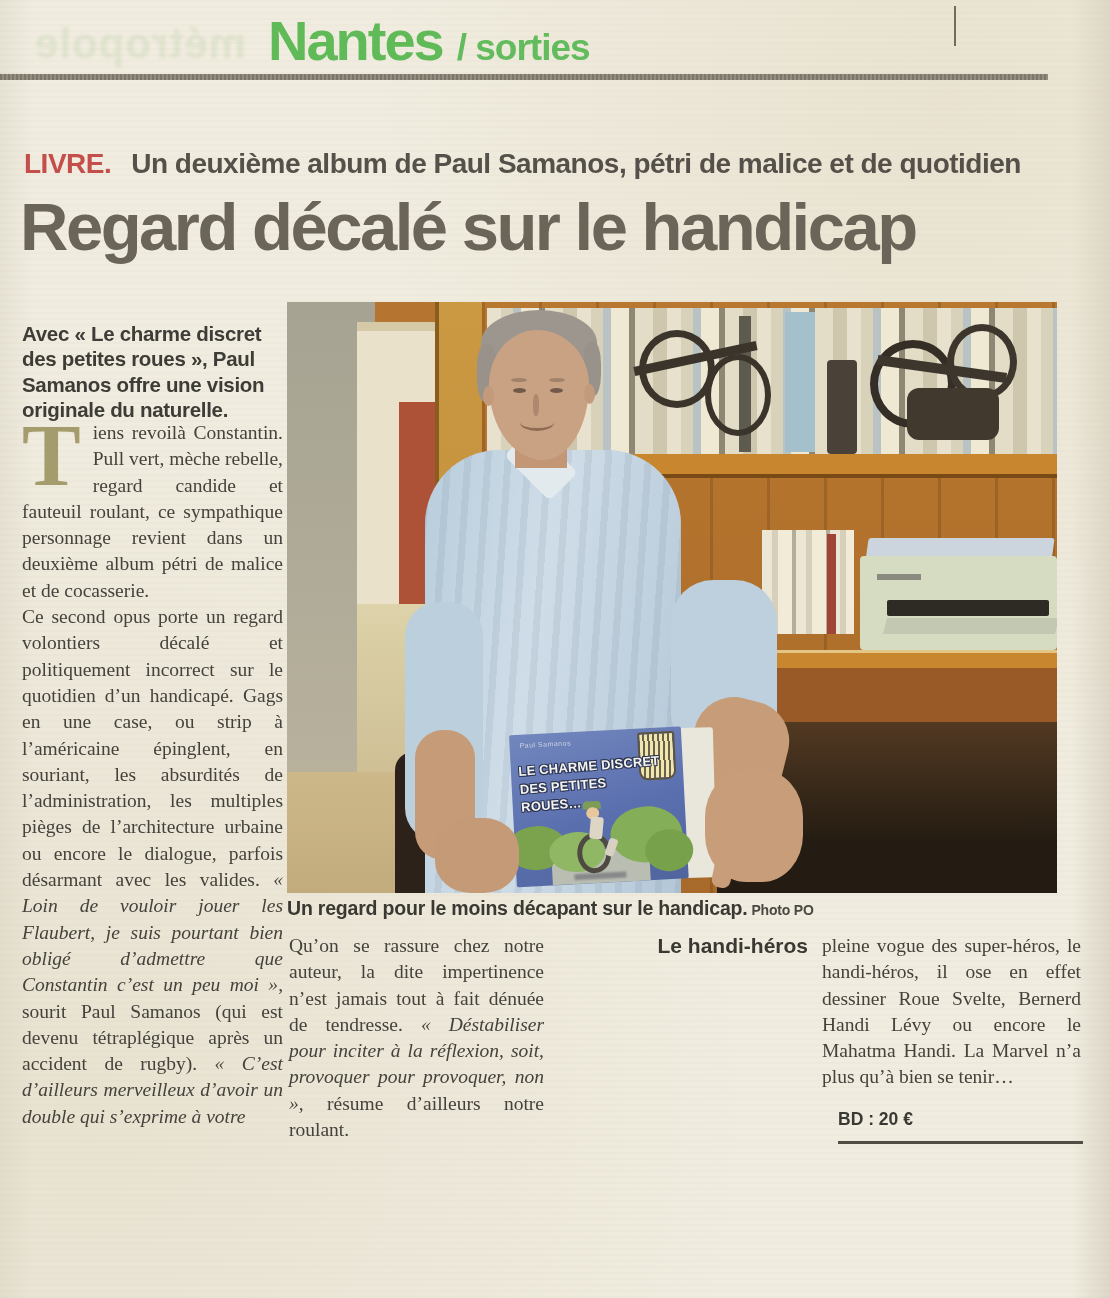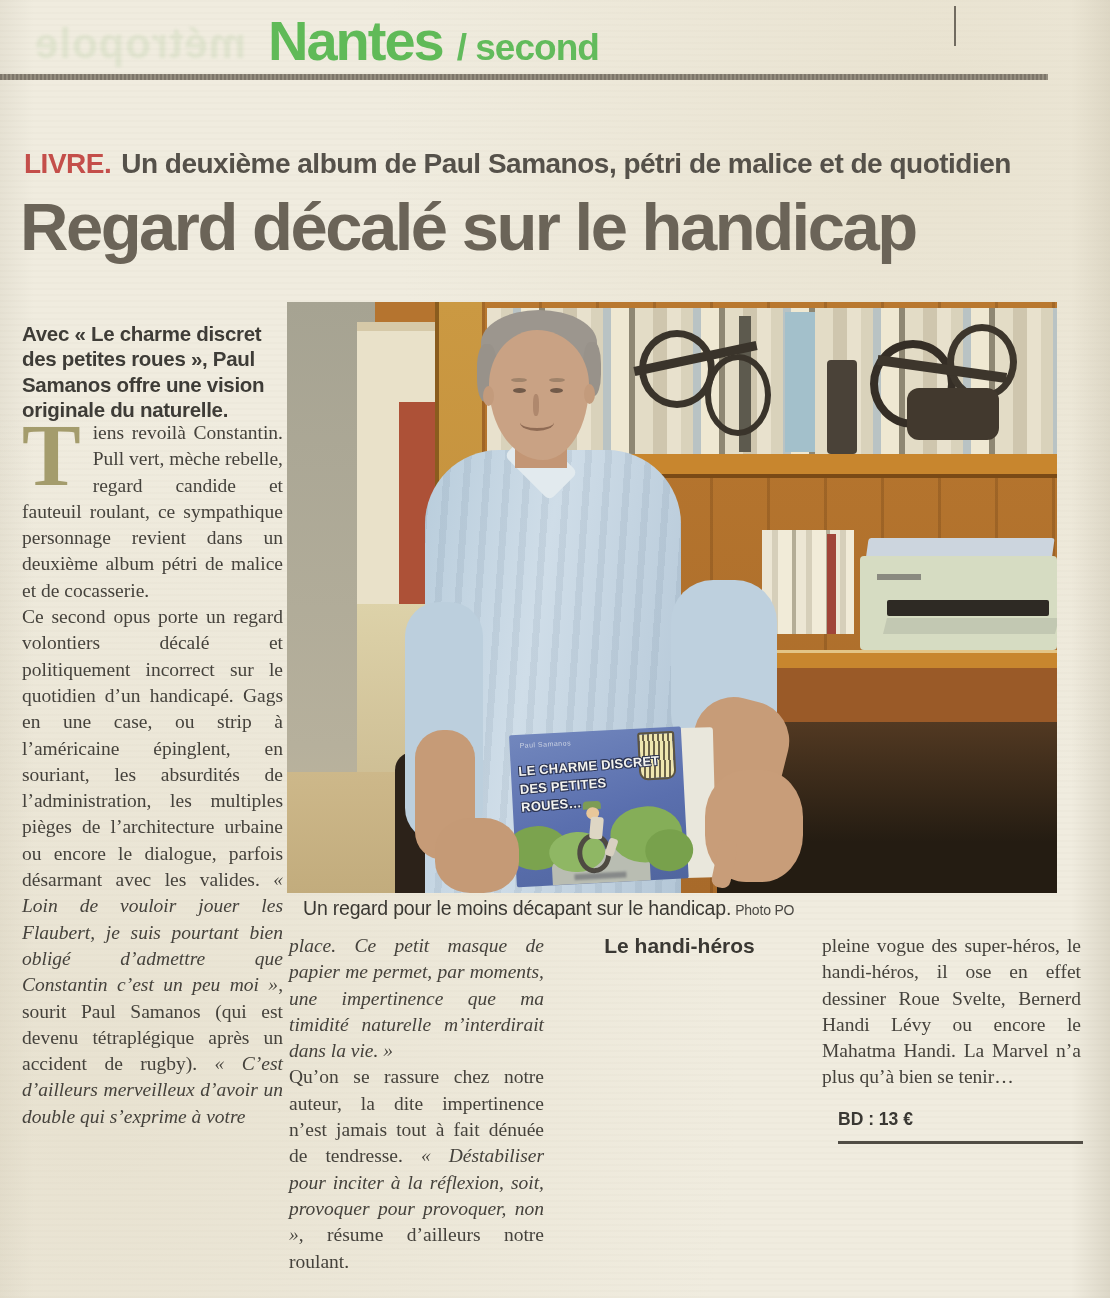--- a/index.html
+++ b/index.html
@@ -22,21 +22,21 @@
   }
   .masthead{position:absolute; left:268px; top:8px; display:flex; align-items:baseline; gap:14px;}
   .masthead .city{font-size:56px; font-weight:bold; color:#60ba58; letter-spacing:-2px;}
   .masthead .section{font-size:37px; font-weight:bold; color:#62bb5c; letter-spacing:-1px;}
   .top-rule{
     position:absolute; left:0; top:74px; width:1048px; height:6px;
     background:repeating-linear-gradient(90deg,#7d766a 0 2px,#958e80 2px 4px);
   }
   .fold-mark{position:absolute; left:954px; top:6px; width:2px; height:40px; background:#716b60;}
   .kicker{position:absolute; left:24px; top:148px; font-size:28px; font-weight:bold; color:#55514a; letter-spacing:-0.5px; white-space:nowrap;}
-  .kicker .tag{color:#c44e4a; margin-right:10px;}
+  .kicker .tag{color:#c44e4a; margin-right:20px;}
   .headline{
     position:absolute; left:20px; top:188px; width:1060px;
     font-size:67px; font-weight:bold; color:#6b6458; letter-spacing:-2.5px; white-space:nowrap;
   }
   
   .lead{
     position:absolute; left:22px; top:300px; width:258px;
     font-size:20.5px; line-height:25.5px; font-weight:bold; color:#3e3c37; letter-spacing:-0.3px;
   }
   .col{position:absolute; font-family:"Liberation Serif", serif; font-size:19.5px; line-height:26.3px; color:#45423c; text-align:justify;}
@@ -47,21 +47,21 @@
   .col4{left:822px; top:933px; width:259px;}
   .dropcap{
     float:left; font-family:"Liberation Serif", serif; font-weight:bold;
     font-size:88px; line-height:64px; color:#a49c6c; margin:4px 12px 0 0;
   }
   .greenhead{
     font-family:"Liberation Sans", sans-serif; font-weight:bold; text-align:left;
     font-size:27.5px; line-height:34px; color:#63bb60; letter-spacing:-0.5px;
     margin:16px 0 14px 0;
   }
-  .subhead3{font-family:"Liberation Sans", sans-serif; font-weight:bold; font-size:21px; color:#3a3833; text-align:center; margin-bottom:2px;}
+  .subhead3{font-family:"Liberation Sans", sans-serif; font-weight:bold; font-size:21px; color:#3a3833; text-align:right; margin-bottom:2px;}
   .infobox{
     font-family:"Liberation Sans", sans-serif; font-size:17.5px; line-height:28px;
     color:#3a3833; text-align:left; margin-top:14px; padding-left:16px; font-weight:bold;
   }
   .infobox-rule{width:245px; height:3px; background:#514d45; margin-top:8px;}
   
   .photo{position:absolute; left:287px; top:302px; width:770px; height:591px; overflow:hidden; background:#b5742f;}
   .ph{position:absolute;}
   .wood-planks{left:195px; top:0; width:575px; height:591px;
     background:linear-gradient(180deg,#b9782f,#a86a2a);
@@ -147,34 +147,34 @@
   .b3{left:96px; top:78px; width:72px; height:56px; background:#85ae58;}
   .b4{left:130px; top:102px; width:48px; height:42px; background:#78a14c;}
   .path{left:36px; top:118px; width:98px; height:34px; background:#b9bdb2; border-radius:50% 50% 0 0;}
   .char-wheel{left:62px; top:102px; width:24px; height:30px; border:5px solid #4e4a42; border-radius:50%; background:transparent;}
   .char-hat{left:70px; top:70px; width:18px; height:8px; background:#7d9c55; border-radius:4px 4px 0 0;}
   .char-head{left:73px; top:76px; width:13px; height:12px; background:#e8c79a; border-radius:50%;}
   .char-body{left:76px; top:86px; width:13px; height:22px; background:#ded6c4; transform:rotate(8deg); border-radius:3px;}
   .char-leg{left:92px; top:108px; width:9px; height:18px; background:#d8d0c0; transform:rotate(22deg); border-radius:3px;}
   .pub-smudge{left:58px; top:142px; width:52px; height:6px; background:rgba(40,40,60,.35); filter:blur(1px);}
   
-  .caption{position:absolute; left:303px; top:897px; width:770px; font-size:19.5px; font-weight:normal; color:#3a3833; letter-spacing:-0.2px;}
+  .caption{position:absolute; left:287px; top:897px; width:770px; font-size:19.5px; font-weight:bold; color:#3a3833; letter-spacing:-0.2px;}
   .credit{font-size:14px; color:#4a4843; margin-left:4px;}
   i{font-style:italic;}
 </style>
 </head>
 <body>
 
 <div class="page">
 
   <div class="bleed">métropole</div>
 
   <div class="masthead">
     <span class="city">Nantes</span>
-    <span class="section">/ second</span>
+    <span class="section">/ sorties</span>
   </div>
 
   <div class="top-rule"></div>
   <div class="fold-mark"></div>
 
   <div class="kicker">
     <span class="tag">LIVRE.</span><span>Un deuxième album de Paul Samanos, pétri de malice et de quotidien</span>
   </div>
 
   <h1 class="headline" style="margin:0;">Regard décalé sur le handicap</h1>
@@ -268,29 +268,28 @@
     <div class="ph hand-l"></div>
     <div class="ph hand-r"></div>
     <div class="ph finger"></div>
   </div>
 
   <div class="caption">
     <span>Un regard pour le moins décapant sur le handicap.</span><span class="credit">Photo PO</span>
   </div>
 
   <div class="col col2">
-    <p><i>place. Ce petit masque de papier me permet, par moments, une impertinence que ma timidité naturelle m’interdirait dans la vie. »</i></p>
     <p><span>Qu’on se rassure chez notre auteur, la dite impertinence n’est jamais tout à fait dénuée de tendresse. </span><i>« Déstabiliser pour inciter à la réflexion, soit, provoquer pour provoquer, non »</i><span>, résume d’ailleurs notre roulant.</span></p>
   </div>
 
   <div class="col col3">
     <h3 class="subhead3" style="margin:0;">Le handi-héros</h3>
   </div>
 
   <div class="col col4">
     <p>pleine vogue des super-héros, le handi-héros, il ose en effet dessiner Roue Svelte, Bernerd Handi Lévy ou encore le Mahatma Handi. La Marvel n’a plus qu’à bien se tenir…</p>
     <div class="infobox">
-      <div>BD : 13 €</div>
+      <div>BD : 20 €</div>
       <div class="infobox-rule"></div>
     </div>
   </div>
 
 </div>
 
 </body></html>

